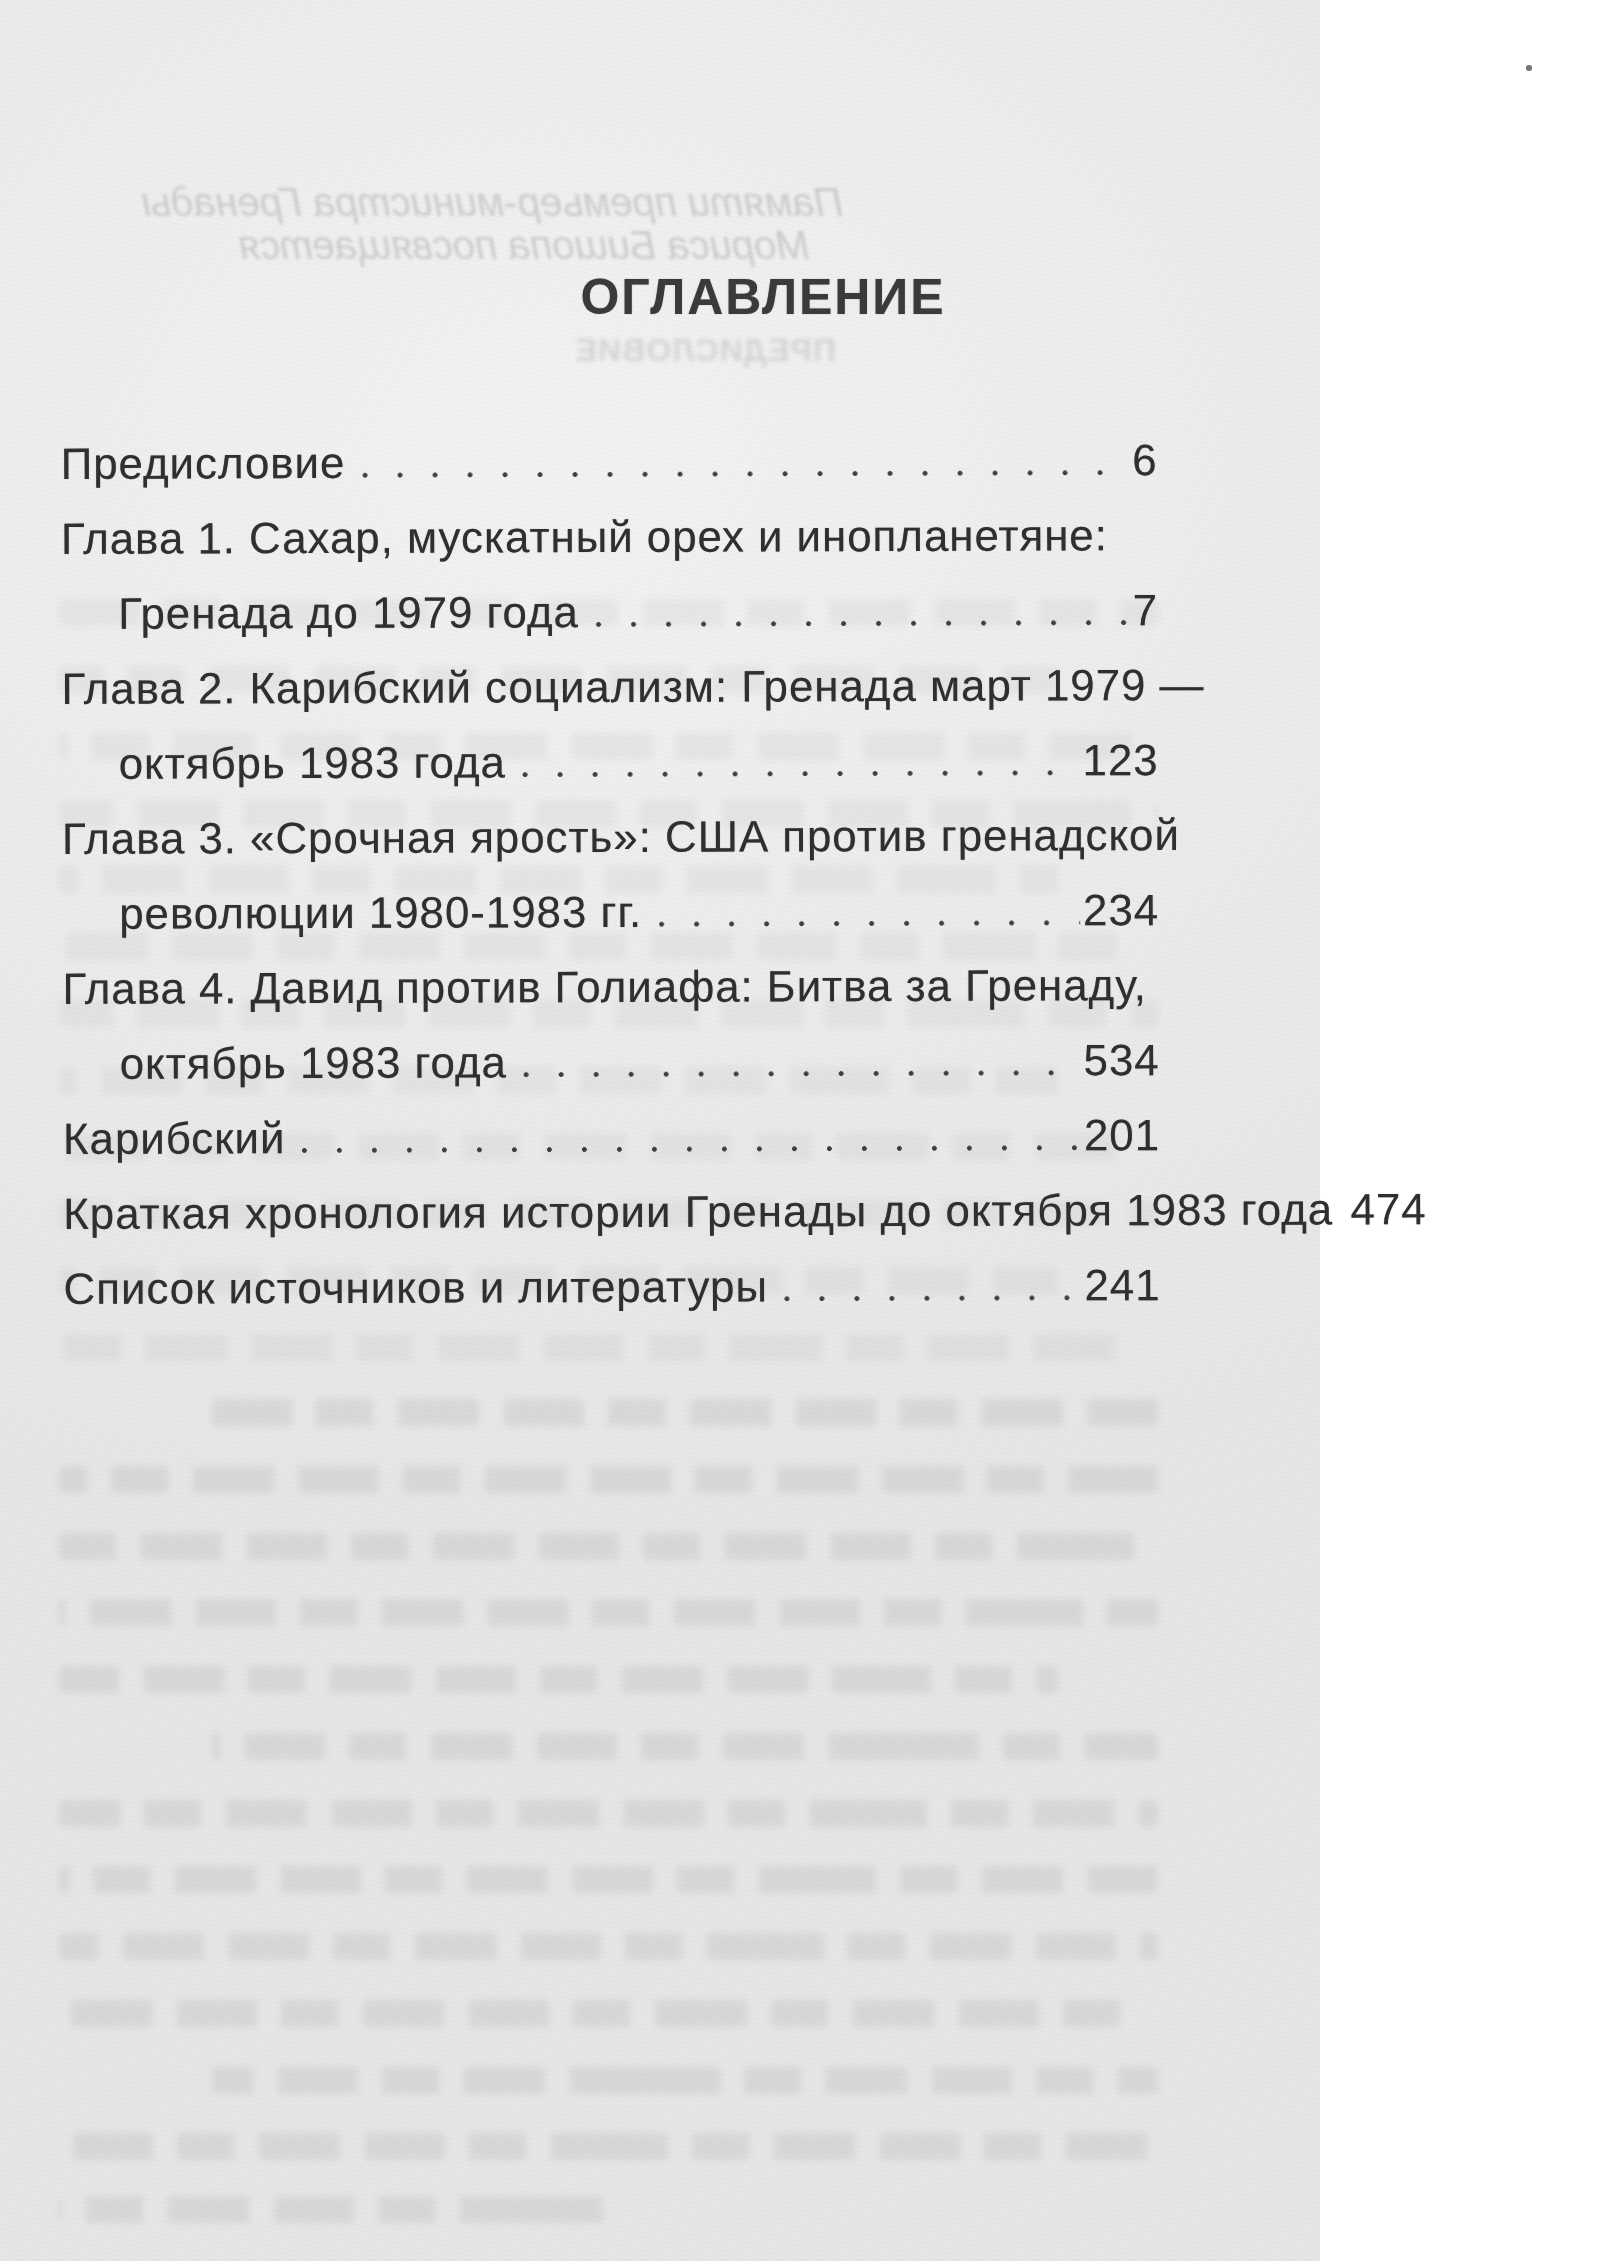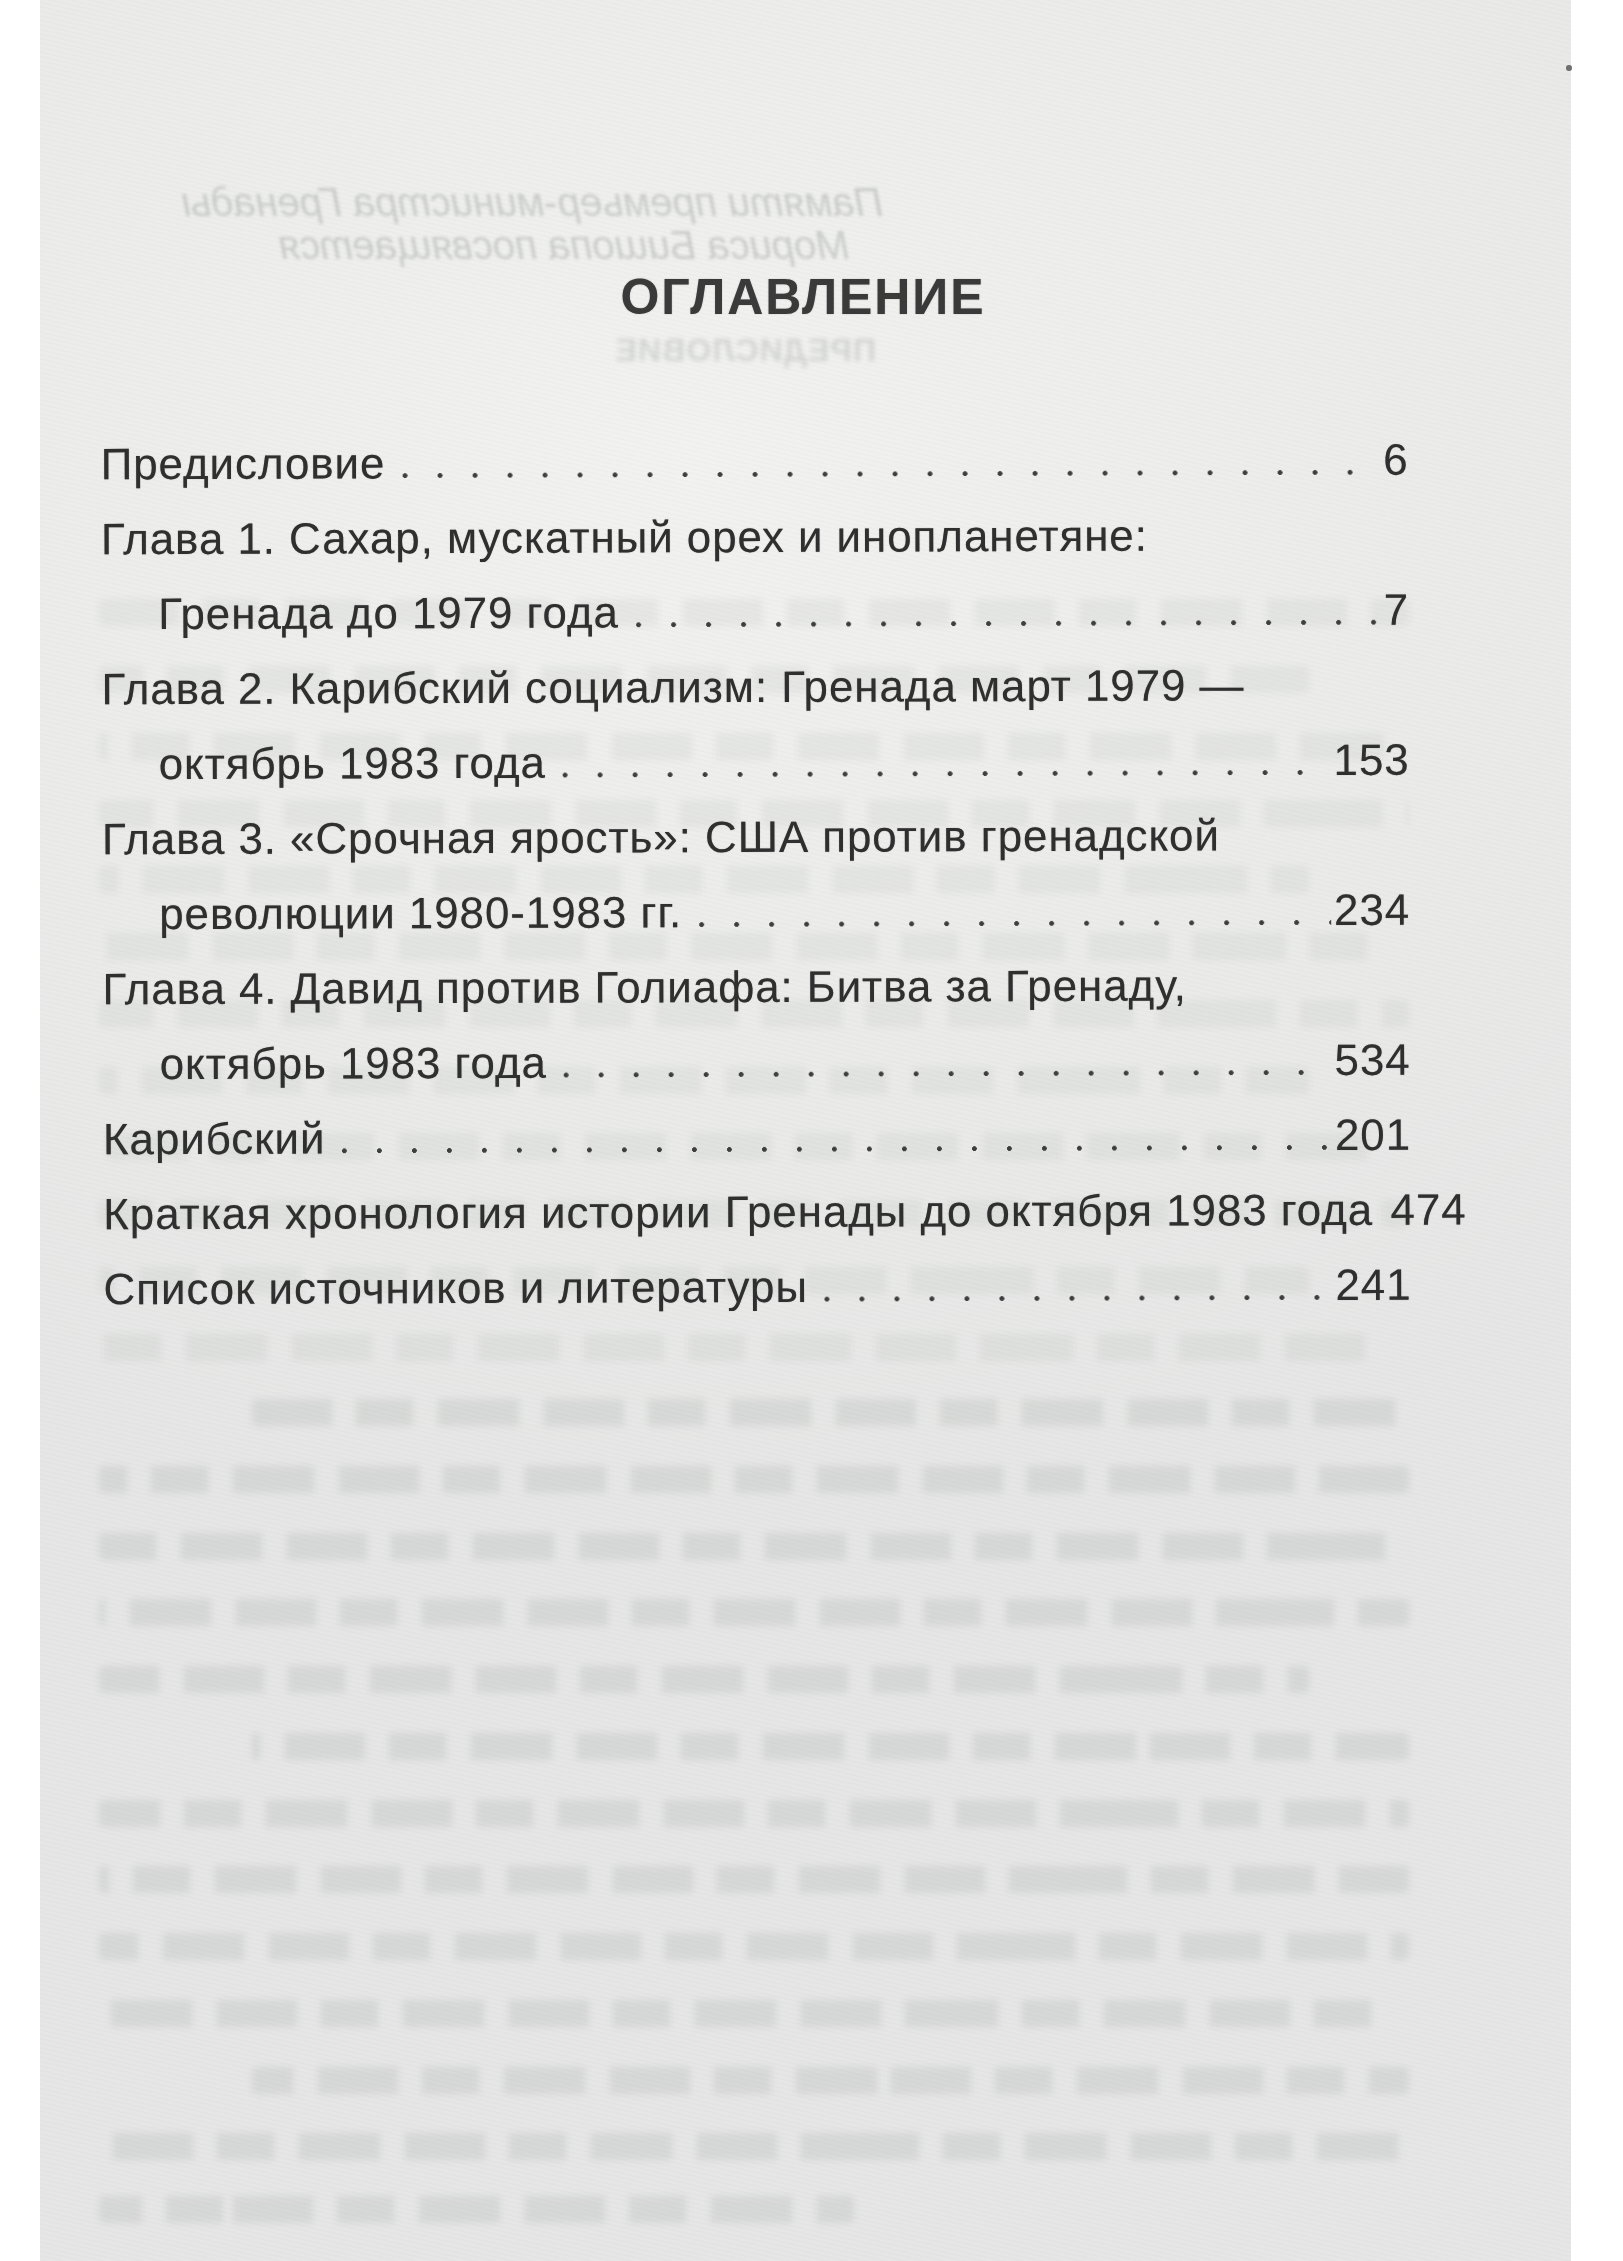--- a/index.html
+++ b/index.html
@@ -2,26 +2,25 @@
 <html style="font-size:10px"><head>
 <meta charset="utf-8">
 <style>
   html,body{margin:0;padding:0;}
   body{
     width:1624px;height:2261px;
     font-family:"Liberation Sans","DejaVu Sans",sans-serif;
     overflow:hidden;
   }
   .page{
-    position:relative;width:1531px;height:2261px;
+    position:relative;width:1320px;height:2261px;
     background:
       repeating-linear-gradient(13deg, rgba(0,0,0,0.012) 0 1.9px, rgba(255,255,255,0.012) 1.9px 4.4px),
       radial-gradient(1435px 1060px at 42% 20%, #f2f2f1 0%, #ebecea 55%, #e5e6e5 100%);
     color:#2e2e2e;
-    margin-left:40px;
   }
 
   
   .title{
     position:absolute;left:62px;width:1402px;top:268px;
     text-align:center;font-size:50px;font-weight:bold;letter-spacing:1.9px;
     color:#3a3a3a;text-shadow:0 0 1.2px rgba(55,55,55,.45);
   }
   .toc{
     position:absolute;left:62px;right:161px;top:412px;
@@ -121,21 +120,21 @@
         <span class="txt">Гренада до 1979 года</span>
         <div class="leader"></div>
         <span class="pagenum">7</span>
       </div>
       <div class="row">
         <span class="txt">Глава 2. Карибский социализм: Гренада март 1979 —</span>
       </div>
       <div class="row indent">
         <span class="txt">октябрь 1983 года</span>
         <div class="leader"></div>
-        <span class="pagenum">153</span>
+        <span class="pagenum">123</span>
       </div>
       <div class="row">
         <span class="txt">Глава 3. «Срочная ярость»: США против гренадской</span>
       </div>
       <div class="row indent">
         <span class="txt">революции 1980-1983 гг.</span>
         <div class="leader"></div>
         <span class="pagenum">234</span>
       </div>
       <div class="row">

